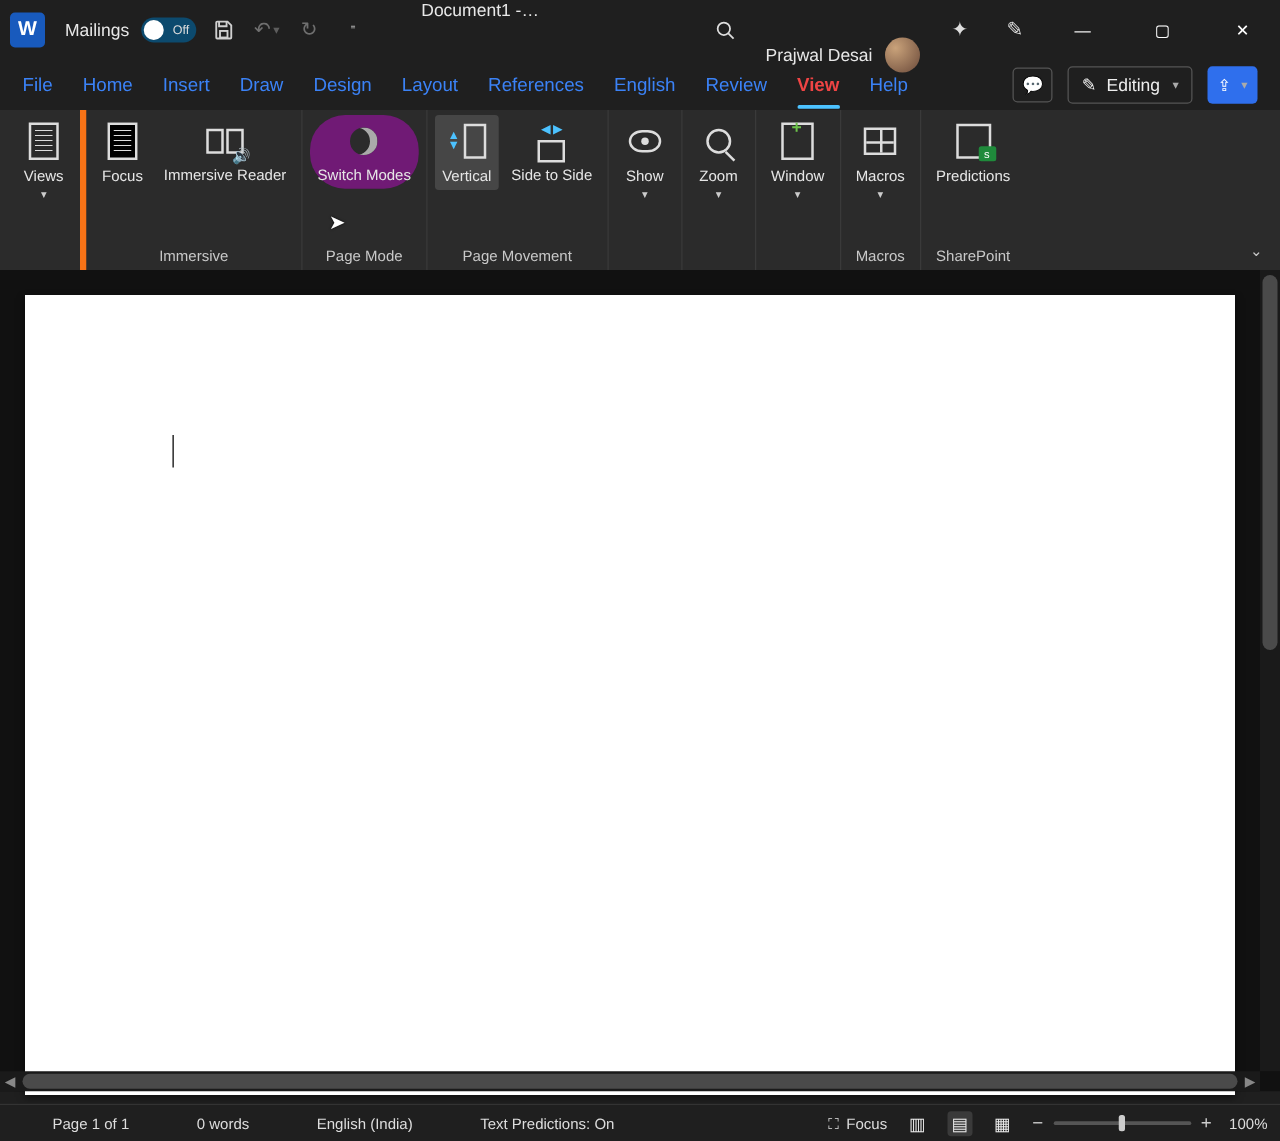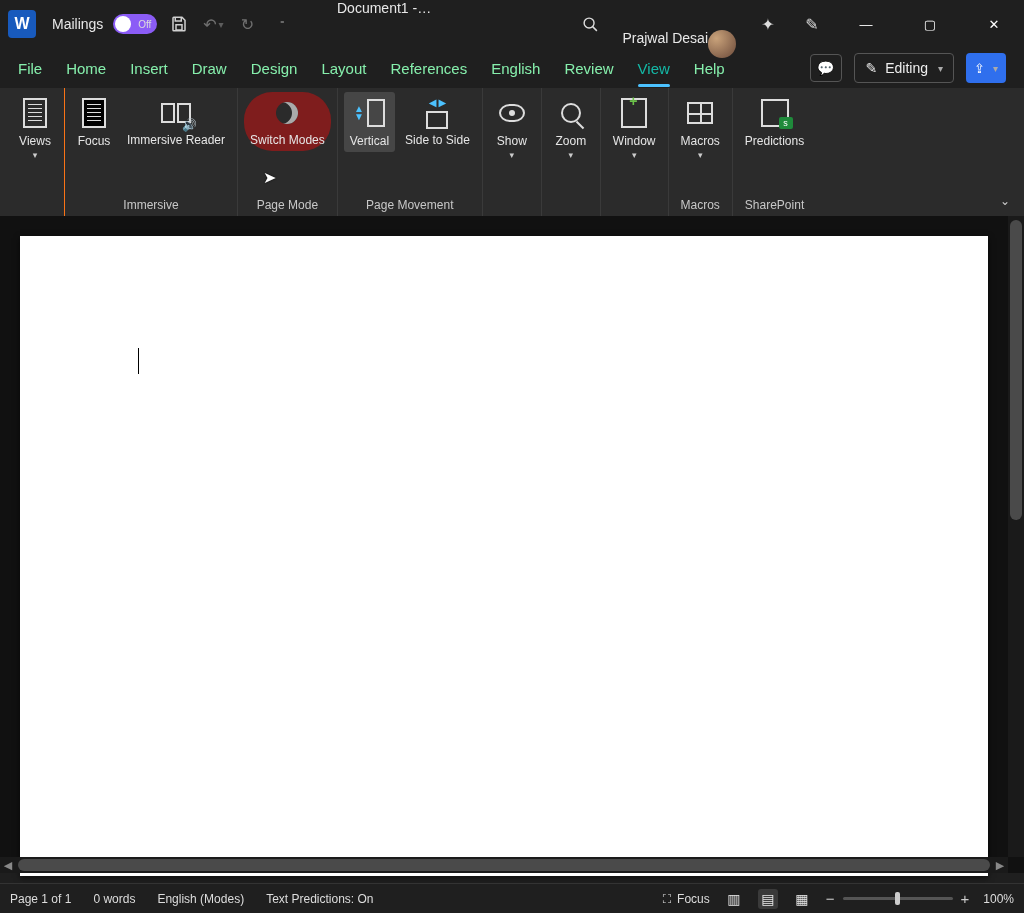--- a/index.html
+++ b/index.html
@@ -3,54 +3,54 @@
 <meta charset="utf-8">
 <style>
   * { margin:0; padding:0; box-sizing:border-box; font-family:"Segoe UI",Arial,sans-serif; }
   html,body{height:100%;}
   body { width:1024px; height:913px; background:#1f1f1f; color:#fff; overflow:hidden; position:relative; }
 
   
   .titlebar { height:48px; background:#1f1f1f; display:flex; align-items:center; padding:0 8px; gap:10px; position:relative;}
   .word-logo { width:28px;height:28px;background:#185abd;border-radius:4px;display:flex;align-items:center;justify-content:center;font-weight:700;font-size:16px;color:#fff;margin-right:6px;}
   .autosave { display:flex;align-items:center;gap:10px;font-size:14px;color:#e8e8e8;}
-  .toggle { width:44px;height:20px;background:#8b5cf6;border-radius:20px;display:flex;align-items:center;padding:2px;position:relative;}
+  .toggle { width:44px;height:20px;background:#0c4a6e;border-radius:20px;display:flex;align-items:center;padding:2px;position:relative;}
   .toggle .knob{width:16px;height:16px;background:#fff;border-radius:50%;}
   .toggle .off-text{position:absolute;right:6px;font-size:10px;color:#ddd;}
   .qat-icon{width:24px;height:24px;display:flex;align-items:center;justify-content:center;color:#d0d0d0;font-size:16px;}
   .greyed{opacity:.45;}
   .mini-chev{font-size:10px;color:#aaa;margin-left:2px;}
   .title-doc{position:absolute;left:50%;transform:translateX(-175px);display:flex;align-items:flex-start;gap:10px;top:0;height:48px;}
   .doc-name{font-size:14px;color:#e8e8e8;white-space:nowrap;}
   .search-ico{color:#ccc;font-size:15px;}
   .title-right{margin-left:auto;display:flex;align-items:center;gap:20px;height:48px;}
-  .user{display:flex;align-items:flex-start;margin-top:39px;}
+  .user{display:flex;align-items:center;gap:10px;margin-top:39px;}
   .user-name{font-size:14px;color:#e8e8e8;}
   .avatar{width:28px;height:28px;border-radius:50%;background:radial-gradient(circle at 30% 30%,#c9a27a,#6b4a3a);}
   .tb-icon{width:24px;height:24px;color:#ddd;display:flex;align-items:center;justify-content:center;font-size:16px;}
   .win-btn{width:44px;height:48px;display:flex;align-items:center;justify-content:center;color:#fff;font-size:13px;}
 
   
   .tabs { height:40px;display:flex;align-items:center;padding:0 18px;gap:24px;background:#1f1f1f;}
-  .tab{font-size:15px;color:#86efac;position:relative;padding:4px 0;}
-  .tab.active{color:#14b8a6;}
+  .tab{font-size:15px;color:#3b82f6;position:relative;padding:4px 0;}
+  .tab.active{color:#ef4444;font-weight:bold;}
   .tab.active::after{content:"";position:absolute;left:0;right:0;bottom:-6px;height:3px;background:#4cc2ff;border-radius:2px;}
   .tabs-right{margin-left:auto;display:flex;align-items:center;gap:12px;}
   .comment-btn{width:32px;height:28px;border:1px solid #555;border-radius:4px;display:flex;align-items:center;justify-content:center;color:#ddd;font-size:14px;}
   .editing-btn{height:30px;border:1px solid #555;border-radius:4px;display:flex;align-items:center;gap:8px;padding:0 10px;color:#eee;font-size:14px;}
   .share-btn{height:30px;background:#2f6fed;border-radius:4px;display:flex;align-items:center;gap:6px;padding:0 8px;color:#fff;font-size:13px;}
 
   
   .ribbon{height:128px;background:#2b2b2b;display:flex;align-items:stretch;position:relative;padding-left:6px;}
   .group{display:flex;flex-direction:column;align-items:center;justify-content:flex-start;padding:4px 6px 0 6px;border-right:1px solid #3a3a3a;}
   .group:last-child{border-right:none;}
   .group-icons{display:flex;flex:1;gap:4px;align-items:flex-start;}
   .rbtn{display:flex;flex-direction:column;align-items:center;justify-content:flex-start;padding:4px 6px;color:#e6e6e6;font-size:12px;min-width:46px;border-radius:3px;text-align:center;gap:4px;}
   .rbtn.selected{background:#464646;}
-  .rbtn.hover{background:#7f1d1d;border-radius:28px;}
+  .rbtn.hover{background:#701a75;border-radius:28px;}
   .rbtn .ico{height:34px;display:flex;align-items:center;justify-content:center;font-size:28px;}
   .rbtn .chev{font-size:9px;color:#ccc;margin-top:-2px;}
   .group-label{font-size:12px;color:#c8c8c8;margin-top:auto;margin-bottom:4px;}
   .collapse-chev{position:absolute;right:14px;bottom:8px;color:#ccc;font-size:12px;}
 
   
   .page-box{width:24px;height:30px;border:2px solid #ddd;position:relative;}
   .page-lines::before{content:"";position:absolute;left:3px;right:3px;top:4px;bottom:4px;background:repeating-linear-gradient(#ddd,#ddd 1px,transparent 1px,transparent 4px);}
   .page-black{border-color:#ddd;background:#000;}
   .spread{display:flex;gap:2px;}
@@ -79,21 +79,21 @@
   .vthumb{position:absolute;left:2px;right:2px;top:4px;height:300px;background:#4a4a4a;border-radius:6px;}
   .hscroll{position:absolute;left:0;right:16px;bottom:0;height:16px;background:#1a1a1a;display:flex;align-items:center;}
   .hbtn{width:16px;text-align:center;color:#888;font-size:11px;}
   .hthumb{flex:1;height:12px;background:#4a4a4a;border-radius:6px;margin:0 2px;}
   .page{position:absolute;left:20px;right:36px;top:20px;height:640px;background:#fff;box-shadow:0 2px 6px rgba(0,0,0,.6);}
   .cursor{position:absolute;left:118px;top:112px;width:1px;height:26px;background:#000;}
   .mouse-cursor{position:absolute;left:263px;top:168px;color:#fff;font-size:16px;pointer-events:none;z-index:50;text-shadow:0 0 2px #000;}
 
   
   .statusbar{position:absolute;bottom:0;left:0;right:0;height:30px;background:#1f1f1f;display:flex;align-items:center;padding:0 10px;gap:22px;font-size:12px;color:#ddd;border-top:1px solid #333;}
-  .status-item{white-space:nowrap;}
+  .status-item{white-space:nowrap;margin-left:32px;}
   .status-right{margin-left:auto;display:flex;align-items:center;gap:14px;}
   .sb-icon{width:20px;height:20px;display:flex;align-items:center;justify-content:center;color:#e8e8e8;font-size:14px;border-radius:3px;}
   .sb-icon.on{background:#3a3a3a;}
   .zoom-slider{display:flex;align-items:center;gap:8px;}
   .slider-track{width:110px;height:3px;background:#555;position:relative;border-radius:2px;}
   .slider-knob{position:absolute;left:48%;top:-5px;width:5px;height:13px;background:#ccc;border-radius:2px;}
   .zm{font-size:15px;color:#ccc;}
 </style>
 </head>
 <body>
@@ -165,21 +165,21 @@
     </div>
     <div class="share-btn">
       <span>⇪</span>
       <span class="mini-chev">▾</span>
     </div>
   </div>
 </div>
 
 <div class="ribbon">
 
-  <div class="group" style="border-right:1px solid #f97316">
+  <div class="group" style="border-right:5px solid #f97316">
     <div class="group-icons">
       <div class="rbtn">
         <div class="ico">
             <div class="page-box page-lines"></div>
           </div>
         <span>Views</span>
         <span class="chev">▾</span>
       </div>
     </div>
   </div>
@@ -330,21 +330,21 @@
   <div class="hscroll">
     <div class="hbtn">◀</div>
     <div class="hthumb"></div>
     <div class="hbtn">▶</div>
   </div>
 </div>
 
 <div class="statusbar">
   <span class="status-item">Page 1 of 1</span>
   <span class="status-item">0 words</span>
-  <span class="status-item">English (Modes)</span>
+  <span class="status-item">English (India)</span>
   <span class="status-item">Text Predictions: On</span>
 
   <div class="status-right">
     <div style="display:flex;align-items:center;gap:6px">
       <span>⛶</span>
       <span>Focus</span>
     </div>
     <div class="sb-icon">▥</div>
     <div class="sb-icon on">▤</div>
     <div class="sb-icon">▦</div>

